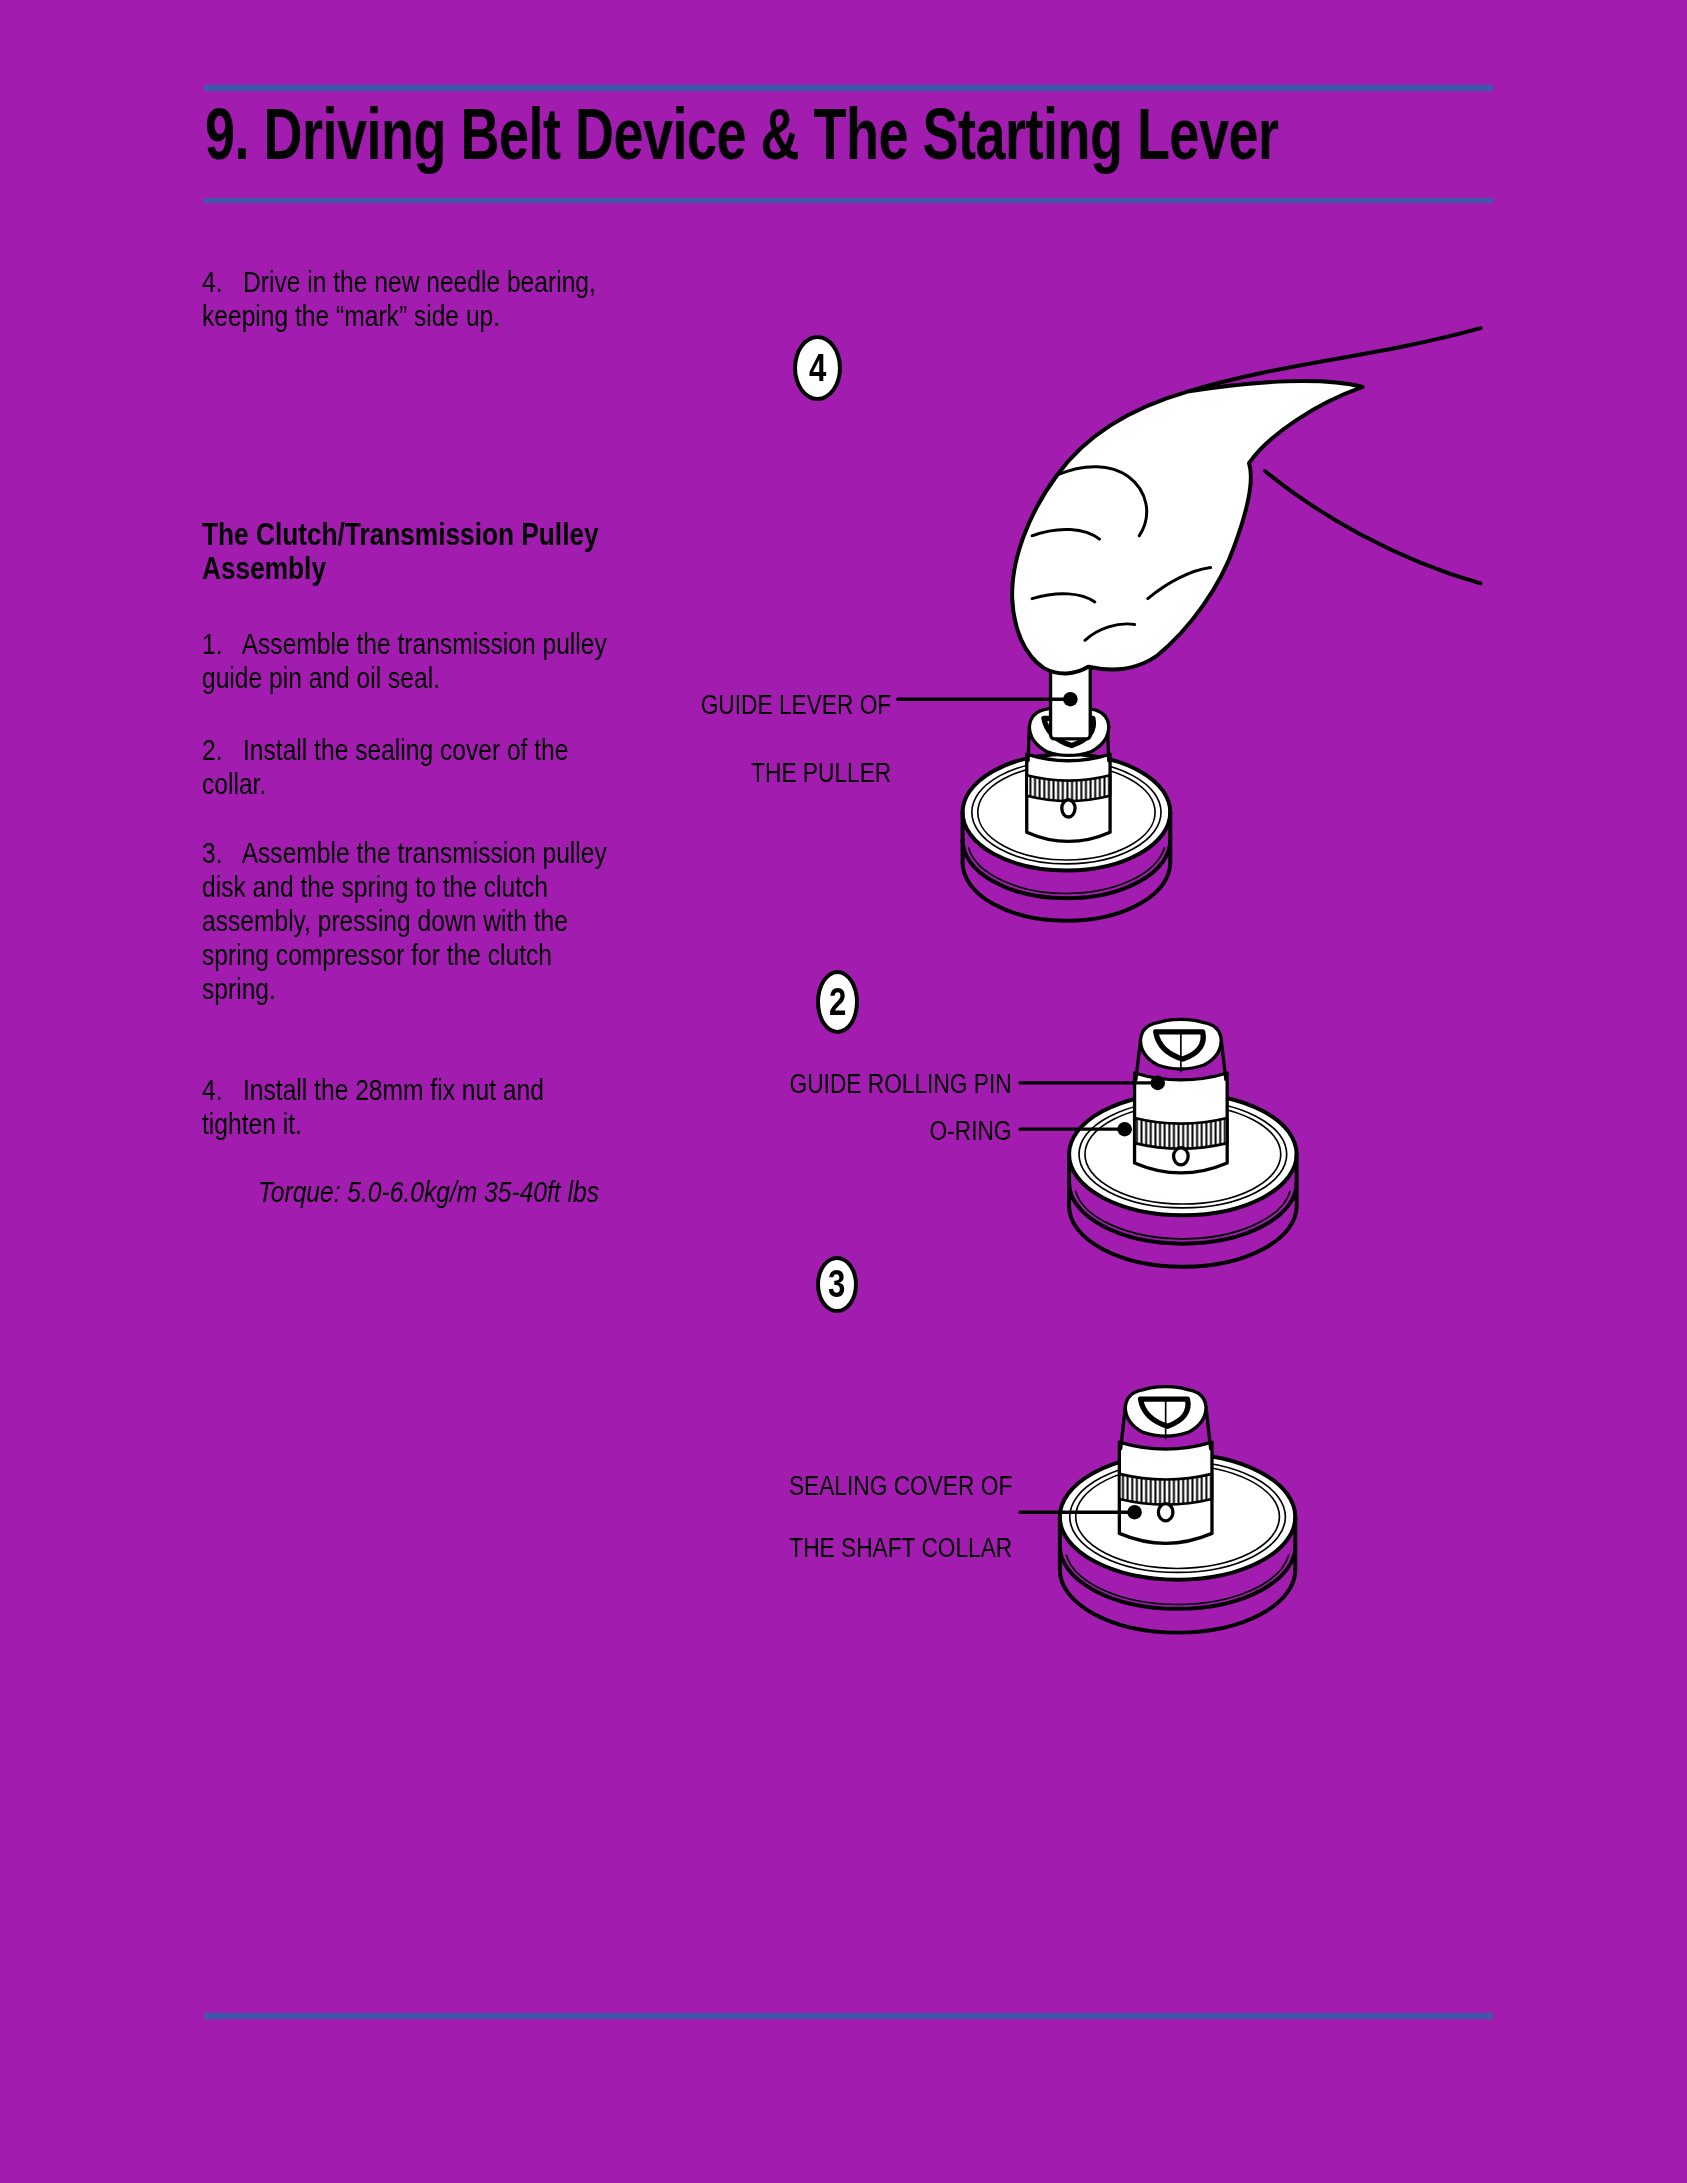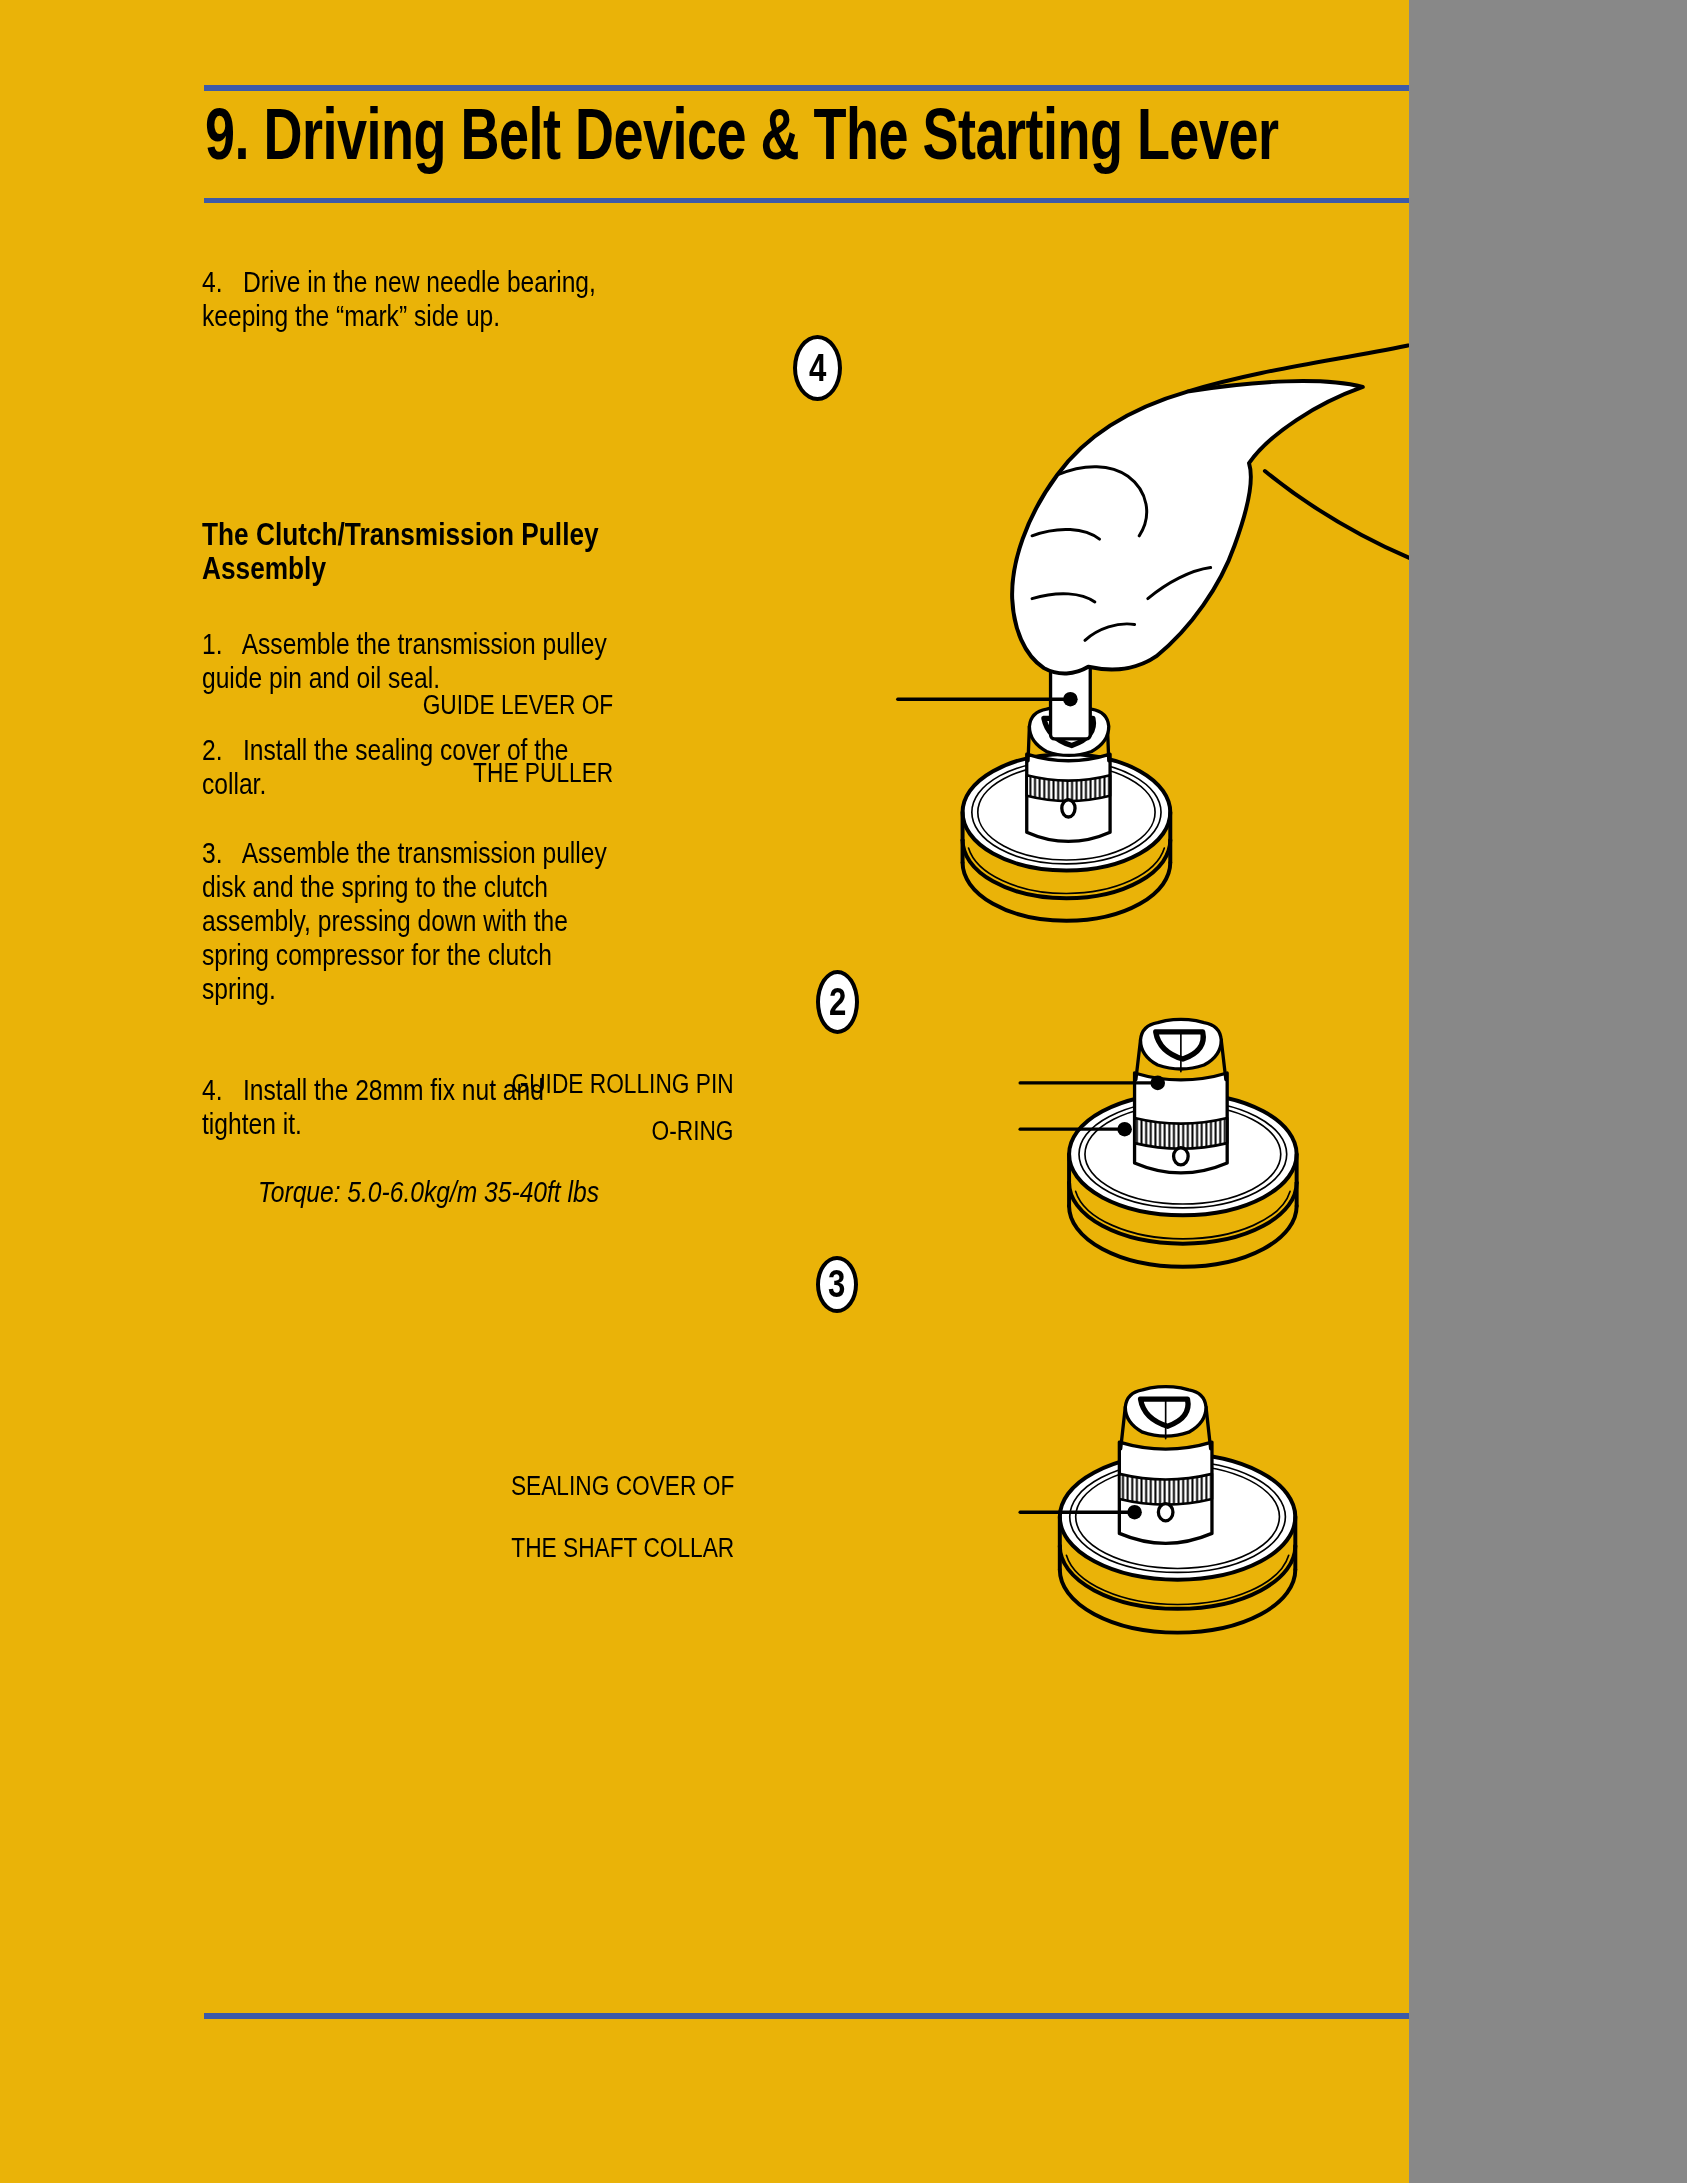--- a/index.html
+++ b/index.html
@@ -1,19 +1,19 @@
 <!DOCTYPE html>
 <html style="font-size:10.6px"><head>
 <meta charset="utf-8">
 <style>
   html,body{margin:0;padding:0;background:#888;}
   .page{
     position:relative;
-    width:1409px;height:2183px;
-    background:#eab308;
+    width:1687px;height:2183px;
+    background:#a21caf;
     font-family:"Liberation Sans", sans-serif;
     color:#000;
     overflow:hidden;
   }
   .rule{position:absolute;background:#3d5aa8;}
   .title{
     position:absolute;left:205px;top:97px;
     font-size:73px;font-weight:bold;line-height:73px;
     transform:scaleX(0.74);transform-origin:left top;
     white-space:nowrap;letter-spacing:-0.7px;

